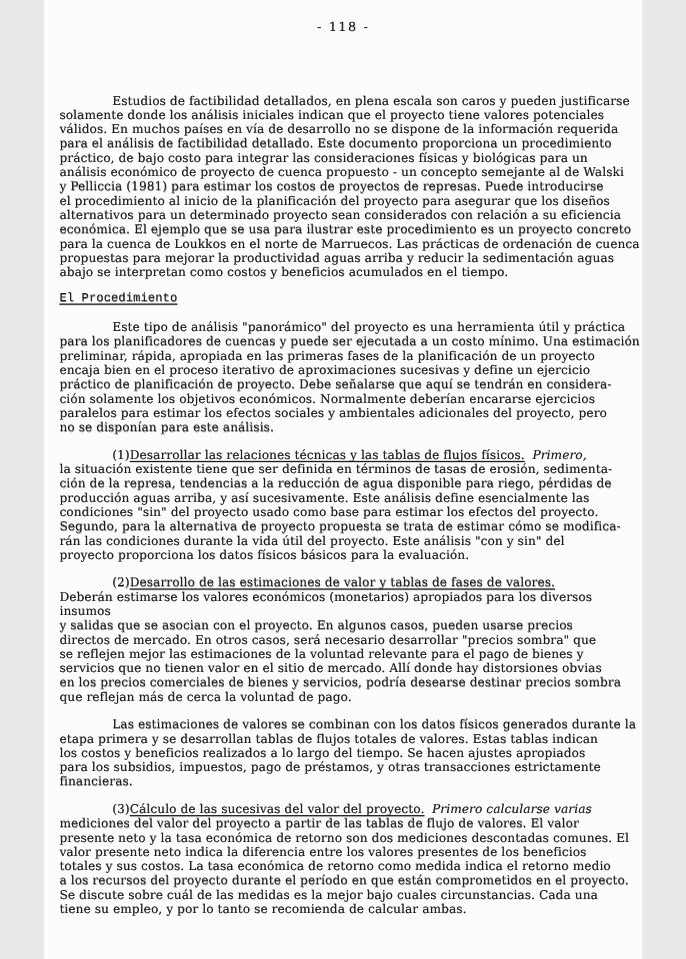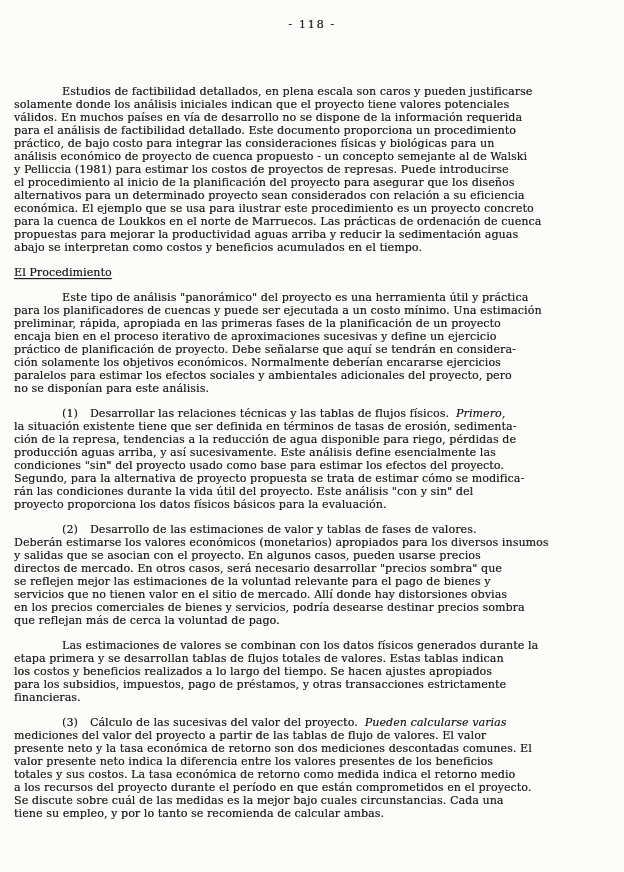--- a/index.html
+++ b/index.html
@@ -1,21 +1,21 @@
 <!DOCTYPE html>
 <html><head>
 <meta charset="utf-8">
 <style>
   html, body {
     margin: 0;
     padding: 0;
     background: #e8e8e6;
   }
   .page {
-    width: 624px;
+    width: 544px;
     height: 872px;
     margin: 0 auto;
     background: #fcfcfa;
     color: #1b1b1b;
     font-family: "DejaVu Serif", "Liberation Serif", serif;
     position: relative;
     overflow: hidden;
     box-sizing: border-box;
   }
   .page-number {
@@ -38,25 +38,27 @@
     letter-spacing: 0.1px;
   }
   .para.indent {
     text-indent: 48px;
   }
   .heading {
     font-weight: normal;
     text-decoration: underline;
     text-underline-offset: 2px;
     text-decoration-thickness: 1px;
+    font-family: Liberation Mono, monospace;
   }
   .item-title {
+    text-decoration: underline;
     text-underline-offset: 2px;
     text-decoration-thickness: 1px;
-    margin-left: 12px;
+    margin-left: 0;
   }
   .item-lead {
     margin-left: 7px;
     font-style: italic;
   }
 </style>
 </head>
 <body>
 
 <div class="page">
@@ -98,21 +100,21 @@
 directos de mercado.  En otros casos, será necesario desarrollar "precios sombra" que
 se reflejen mejor las estimaciones de la voluntad relevante para el pago de bienes y
 servicios que no tienen valor en el sitio de mercado.  Allí donde hay distorsiones obvias
 en los precios comerciales de bienes y servicios, podría desearse destinar precios sombra
 que reflejan más de cerca la voluntad de pago.</span></p>
     <p class="para indent">Las estimaciones de valores se combinan con los datos físicos generados durante la
 etapa primera y se desarrollan tablas de flujos totales de valores.  Estas tablas indican
 los costos y beneficios realizados a lo largo del tiempo.  Se hacen ajustes apropiados
 para los subsidios, impuestos, pago de préstamos, y otras transacciones estrictamente
 financieras.</p>
-    <p class="para indent"><span>(3)</span><span class="item-title">Cálculo de las sucesivas del valor del proyecto.</span><span class="item-lead">Pueden calcularse varias</span><span>
+    <p class="para indent"><span>(3)</span><span class="item-title">Cálculo de las sucesivas del valor del proyecto.</span><span class="item-lead">Primero calcularse varias</span><span>
 mediciones del valor del proyecto a partir de las tablas de flujo de valores.  El valor
 presente neto y la tasa económica de retorno son dos mediciones descontadas comunes.  El
 valor presente neto indica la diferencia entre los valores presentes de los beneficios
 totales y sus costos.  La tasa económica de retorno como medida indica el retorno medio
 a los recursos del proyecto durante el período en que están comprometidos en el proyecto.
 Se discute sobre cuál de las medidas es la mejor bajo cuales circunstancias.  Cada una
 tiene su empleo, y por lo tanto se recomienda de calcular ambas.</span></p>
   </div>
 </div>
 

